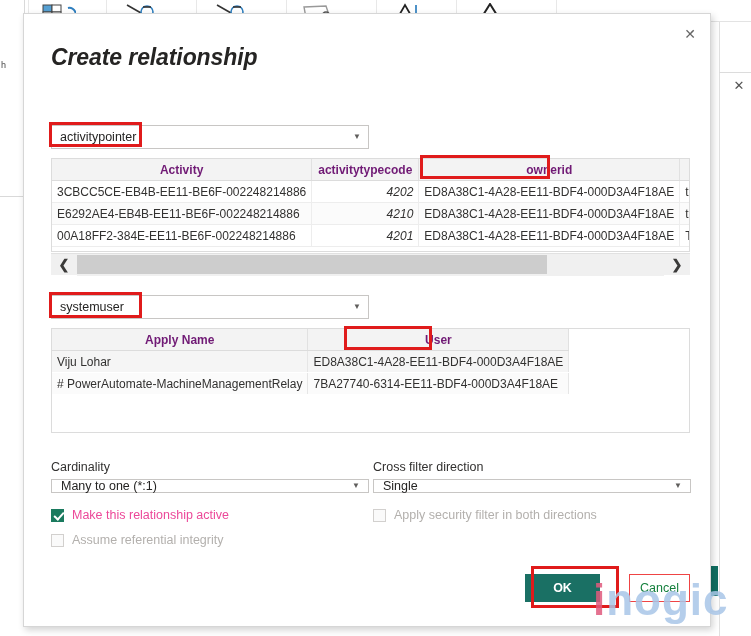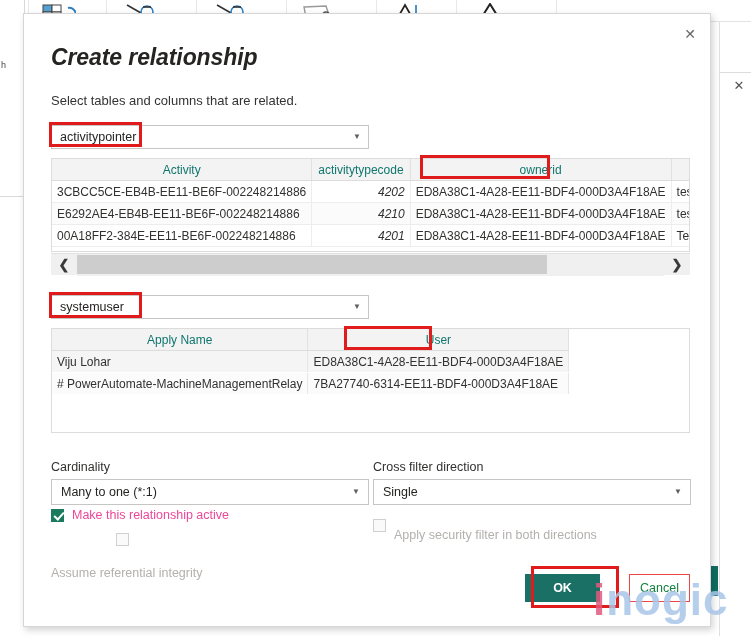--- a/index.html
+++ b/index.html
@@ -93,21 +93,21 @@
     transform: translateY(-1px);
   }
 
   
   .grid {
     position:absolute; box-sizing:border-box;
     border:1px solid #dcdcdc; background:#ffffff; overflow:hidden;
   }
   .grid table { border-collapse:collapse; table-layout:fixed; }
   .grid th {
-    background:#f3f3f3; color:#0f766e; font-size:12px; font-weight:normal;
+    background:#f3f3f3; color:#701a75; font-size:12px; font-weight:bold;
     text-align:center; height:21px; padding:0 6px;
     border-right:1px solid #e1e1e1; border-bottom:1px solid #dcdcdc;
     white-space:nowrap; overflow:hidden;
   }
   .grid td {
     font-size:12px; color:#323130; height:21px; padding:0 5px;
     border-right:1px solid #ededed; border-bottom:1px solid #ededed;
     white-space:nowrap; overflow:hidden; background:#ffffff;
   }
   .grid td.num { text-align:right; font-style:italic; }
@@ -128,21 +128,21 @@
   .hscroll .track { flex:1; height:22px; position:relative; background:#f0f0f0; }
   .hscroll .thumb {
     position:absolute; left:0; top:1px; height:19px; background:#cdcdcd; cursor:pointer;
   }
 
   
   .field-label {
     position:absolute; font-size:12.5px; color:#323130;
   }
   .combo2 {
-    position:absolute; height:26px; box-sizing:border-box;
+    position:absolute; height:14px; box-sizing:border-box;
     border:1px solid #c8c6c4; background:#ffffff;
     font-size:12.5px; color:#252423;
     display:flex; align-items:center; cursor:pointer;
   }
   .combo2 .combo-val { padding-left:9px; flex:1; white-space:nowrap; overflow:hidden; }
   .combo2 .caret { width:24px; text-align:center; font-size:8px; color:#605e5c; transform:translateY(-1px); }
 
   .cbrow { position:absolute; display:flex; align-items:center; cursor:pointer; }
   .cbox {
     width:13px; height:13px; box-sizing:border-box;
@@ -150,21 +150,21 @@
     position:relative; flex:none;
   }
   .cbox.checked { background:#1a7a5e; border-color:#1a7a5e; }
   .cbox.checked:after {
     content:""; position:absolute; left:3.5px; top:0.5px;
     width:4px; height:8px; border:solid #ffffff; border-width:0 2px 2px 0;
     transform: rotate(42deg);
   }
   .cbox.disabled { border-color:#d2d0ce; background:#fafafa; }
   .cblabel { font-size:12.5px; color:#ec4899; white-space:nowrap; }
-  .cblabel.dim { color:#b3b0ad;margin-top:20px; }
+  .cblabel.dim { color:#b3b0ad; }
 
   
   .btn {
     position:absolute; box-sizing:border-box; height:28px;
     font-size:12.5px; display:flex; align-items:center; justify-content:center;
     cursor:pointer; border:1px solid transparent;
   }
   .btn-primary { background:#1a7064; color:#ffffff; font-weight:bold; }
   .btn-secondary { background:#ffffff; color:#15803d; border:1px solid #ef4444; }
 
@@ -233,21 +233,20 @@
   <div class="bg-right-divider"></div>
   <div class="bg-close-outer">✕</div>
   <div class="bg-teal-bit"></div>
   <div class="bg-bottom-line"></div>
 
   <div class="dialog">
 
     <div class="dlg-close">✕</div>
 
     <div class="dlg-title">Create relationship</div>
-    <div class="dlg-subtitle">Select tables and columns that are related.</div>
 
     <div class="combo" style="left:27px; top:111px; width:318px;">
       <span class="combo-val">activitypointer</span>
       <span class="caret">▼</span>
     </div>
 
     <div class="grid" style="left:27px; top:144px; width:639px; height:94px;">
       <table>
         <colgroup>
           <col style="width:213px">
@@ -334,21 +333,21 @@
     <div class="combo2" style="left:349px; top:465px; width:318px;">
       <span class="combo-val">Single</span>
       <span class="caret">▼</span>
     </div>
 
     <div class="cbrow" style="left:27px; top:494px;">
       <span class="cbox checked"></span>
       <span class="cblabel">Make this relationship active</span>
     </div>
 
-    <div class="cbrow" style="left:27px; top:519px;flex-direction:column;">
+    <div class="cbrow" style="left:27px; top:519px;">
       <span class="cbox disabled"></span>
       <span class="cblabel dim">Assume referential integrity</span>
     </div>
 
     <div class="cbrow" style="left:349px; top:494px;">
       <span class="cbox disabled"></span>
       <span class="cblabel dim">Apply security filter in both directions</span>
     </div>
 
     <div class="btn btn-primary" style="left:501px; top:560px; width:75px;">OK</div>

